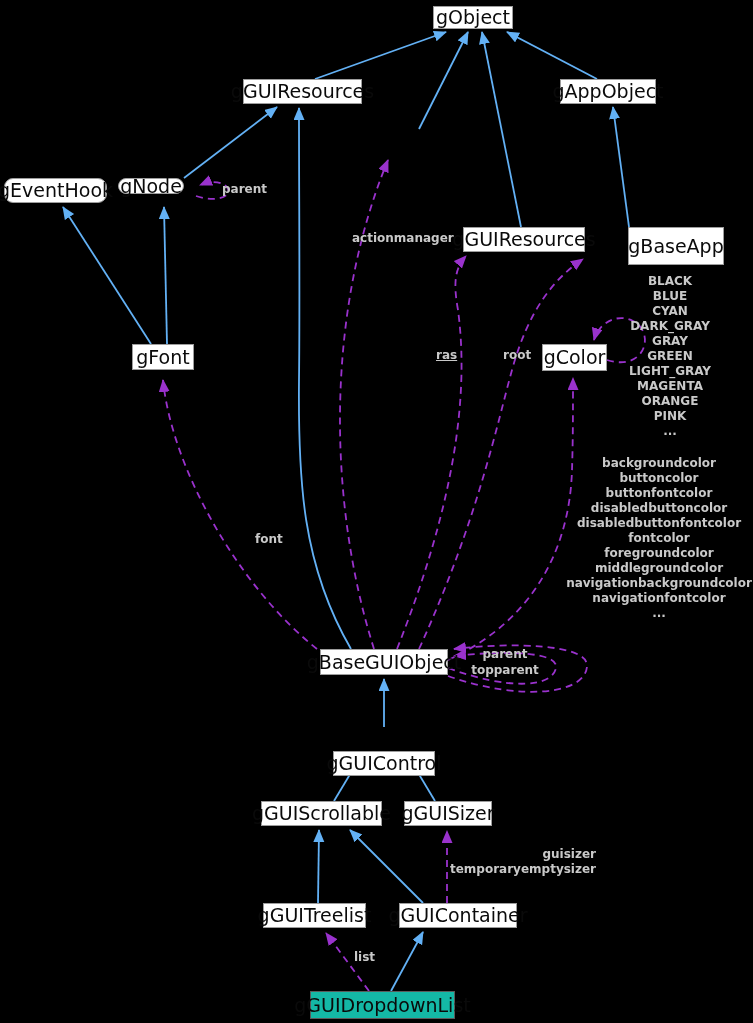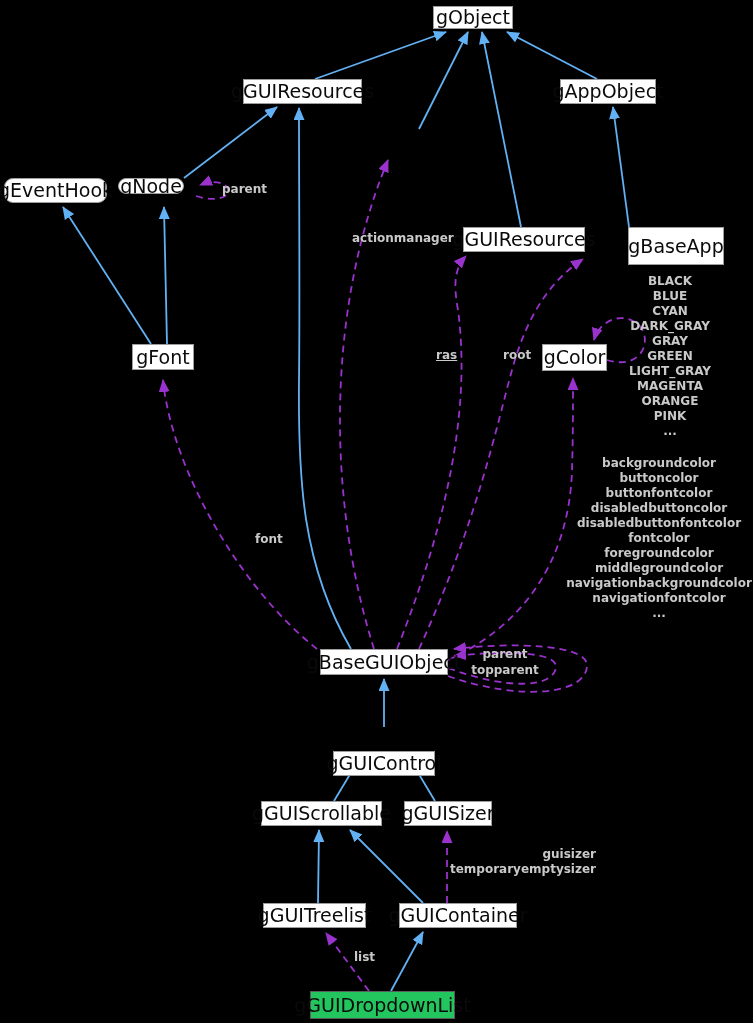--- a/index.html
+++ b/index.html
@@ -3,21 +3,21 @@
 <meta charset="utf-8">
 <style>
   html,body{margin:0;padding:0;background:#000;}
   .stage{position:relative;width:753px;height:1023px;background:#000;overflow:hidden;
          font-family:"DejaVu Sans", sans-serif;}
   .edges{position:absolute;left:0;top:0;z-index:1;}
   .node{position:absolute;z-index:3;box-sizing:border-box;background:#ffffff;
         border:1.6px solid #9D9D9D;color:#0a0a0a;font-size:19px;line-height:1;
         display:flex;align-items:center;justify-content:center;white-space:nowrap;
         padding:0 5px;cursor:pointer;}
-  .node.selected{background:#22c55e;border-color:#5a5a5a;}
+  .node.selected{background:#14b8a6;border-color:#5a5a5a;}
   .elabel{position:absolute;z-index:2;color:#c9c9c9;font-size:12px;font-weight:bold;
           line-height:15px;white-space:pre-line;}
   .elabel.center{text-align:center;}
   path.inh{stroke:#63b1f5;stroke-width:1.8;fill:none;}
   path.use{stroke:#9a32cd;stroke-width:1.8;fill:none;stroke-dasharray:7 5;}
 </style>
 </head>
 <body>
 
 <div class="stage">

